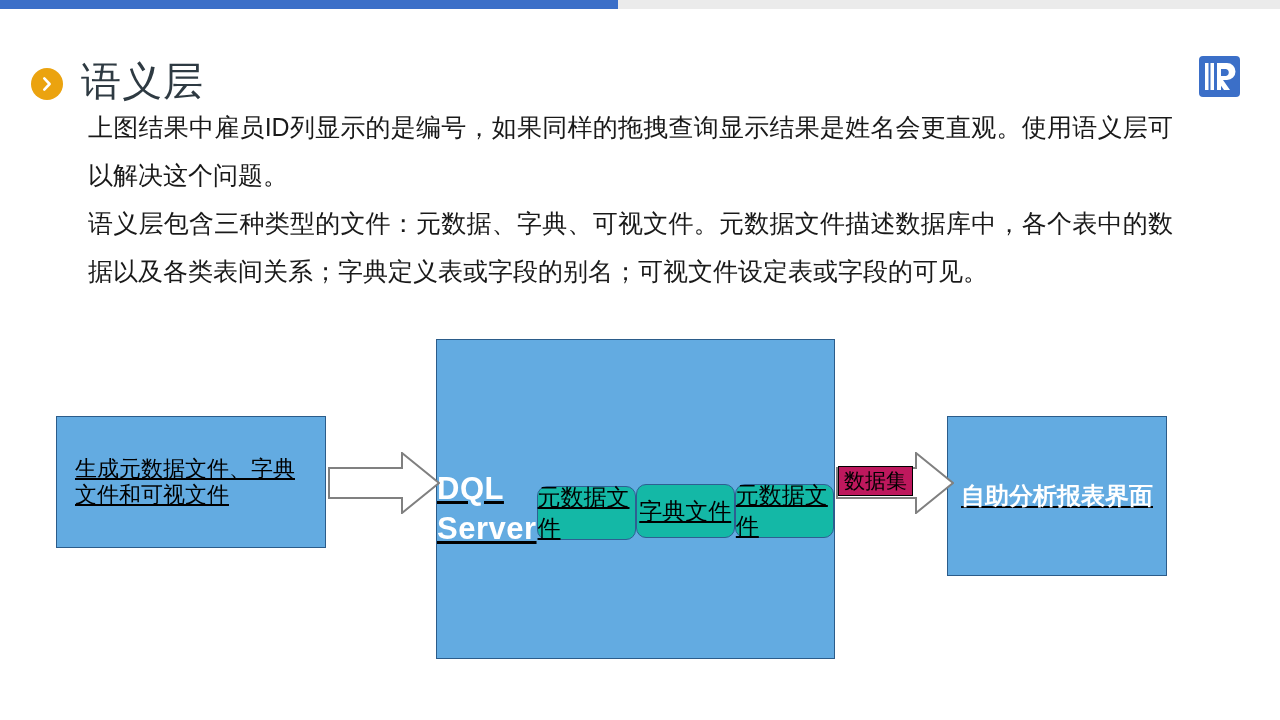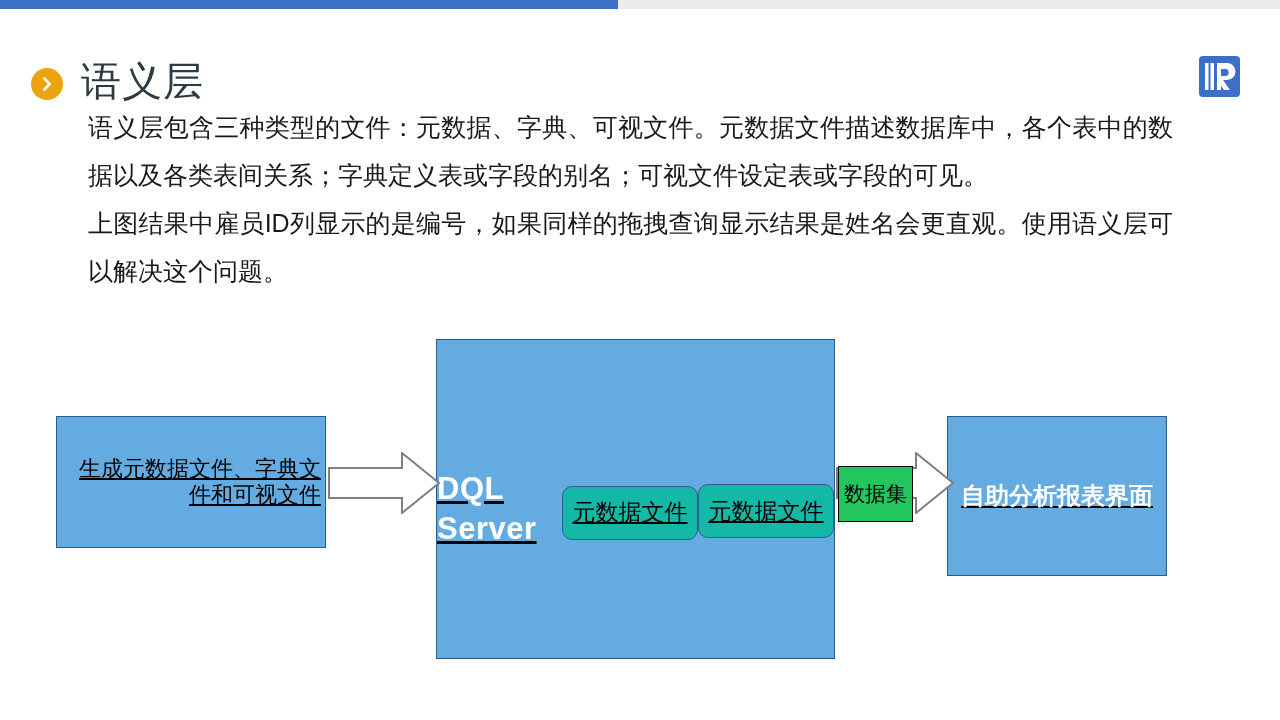--- a/index.html
+++ b/index.html
@@ -53,21 +53,21 @@
   .box-left   { left:56px;  top:86px;  width:270px; height:132px; justify-content:center; }
   .box-right  { left:947px; top:86px;  width:220px; height:160px; justify-content:center; }
   .box-center { left:436px; top:9px;   width:399px; height:320px; }
 
   .box-title {
     color:#ffffff; font-weight:bold; font-size:24px; line-height:32px;
     text-align:center; white-space:nowrap;
   }
   .box-sub {
     color:#000000; font-size:22px; line-height:26px;
-    text-align:right; padding:0 4px;
+    text-align:left; padding:0 18px;
   }
   .center-title {
     color:#ffffff; font-weight:bold; font-size:31px; line-height:40px;
     margin-top:19px; letter-spacing:0.5px;
   }
 
   .card {
     width:190px; height:54px; margin-top:24px;
     background:#14b8a6; border:1px solid #2e5f92; border-radius:10px;
     display:flex; align-items:center; justify-content:center;
@@ -75,22 +75,22 @@
   }
   .card-1 { margin-top:27px; }
 
   
   .arrow { position:absolute; }
   .arrow-1 { left:328px; top:452px; width:112px; height:62px; }
   .arrow-2 { left:836px; top:452px; width:118px; height:62px; }
 
   .arrow-label {
     position:absolute; left:838px; top:466px;
-    background:#22c55e; border:1px solid #000000;
-    padding:14px 5px; font-size:21px; line-height:26px; color:#000;
+    background:#be185d; border:1px solid #000000;
+    padding:1px 5px; font-size:21px; line-height:26px; color:#000;
     white-space:nowrap;
   }
 </style>
 </head>
 <body>
 
 <div class="slide">
 
   <div class="topbar">
     <div class="topbar-fill"></div>
@@ -107,33 +107,34 @@
       <svg width="45" height="45" viewBox="0 0 45 45" aria-hidden="true">
         <rect x="2" y="2" width="41" height="41" rx="4" fill="#3b6fc8"></rect>
         <rect x="8" y="9" width="3.5" height="27" fill="#ffffff"></rect>
         <rect x="13.5" y="9" width="3.5" height="27" fill="#ffffff"></rect>
         <path d="M20 9 h10 a8.5 8.5 0 0 1 0 17 h-4 l7 10 h-6 l-7 -10 v-4 h9 a3.6 3.6 0 0 0 0 -7 h-5 v21 h-4 z" fill="#ffffff"></path>
       </svg>
     </div>
   </div>
 
   <div class="body-text">
+    <p class="para">上图结果中雇员ID列显示的是编号，如果同样的拖拽查询显示结果是姓名会更直观。使用语义层可以解决这个问题。</p>
     <p class="para">语义层包含三种类型的文件：元数据、字典、可视文件。元数据文件描述数据库中，各个表中的数据以及各类表间关系；字典定义表或字段的别名；可视文件设定表或字段的可见。</p>
-    <p class="para">上图结果中雇员ID列显示的是编号，如果同样的拖拽查询显示结果是姓名会更直观。使用语义层可以解决这个问题。</p>
   </div>
 
   <div class="diagram">
 
     <div class="box box-left">
       <div class="box-sub">生成元数据文件、字典文件和可视文件</div>
     </div>
 
     <div class="box box-center">
       <div class="center-title">DQL Server</div>
       <div class="card card-1">元数据文件</div>
+      <div class="card">字典文件</div>
       <div class="card">元数据文件</div>
     </div>
 
     <div class="box box-right">
       <div class="box-title">自助分析报表界面</div>
     </div>
   </div>
 
   <div class="arrow arrow-1">
     <svg width="112" height="62" viewBox="0 0 112 62" aria-hidden="true">

